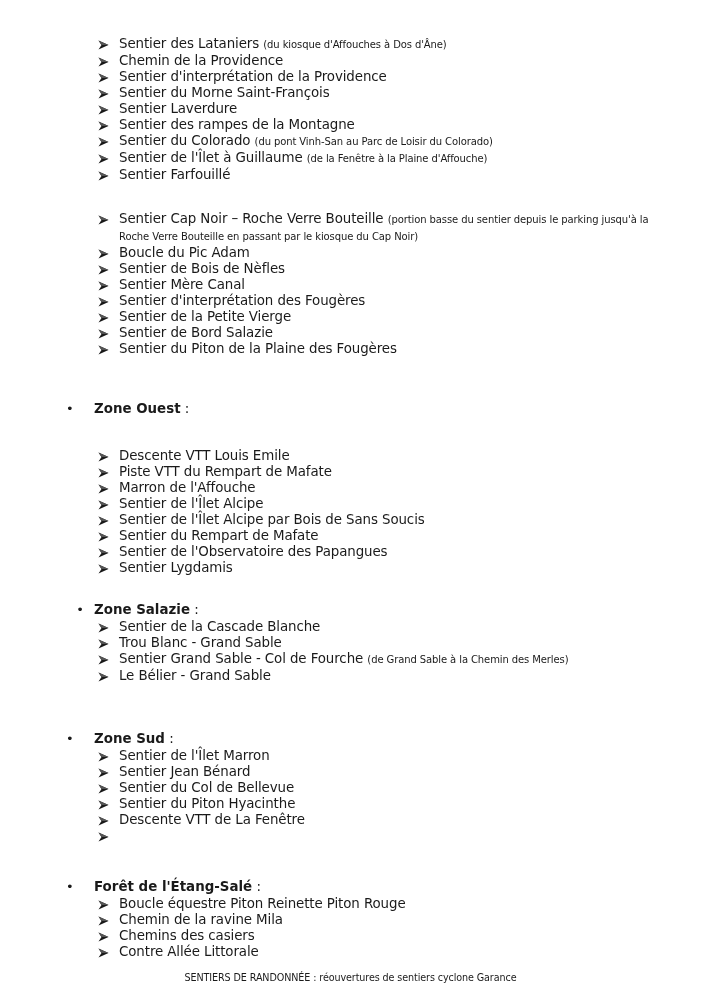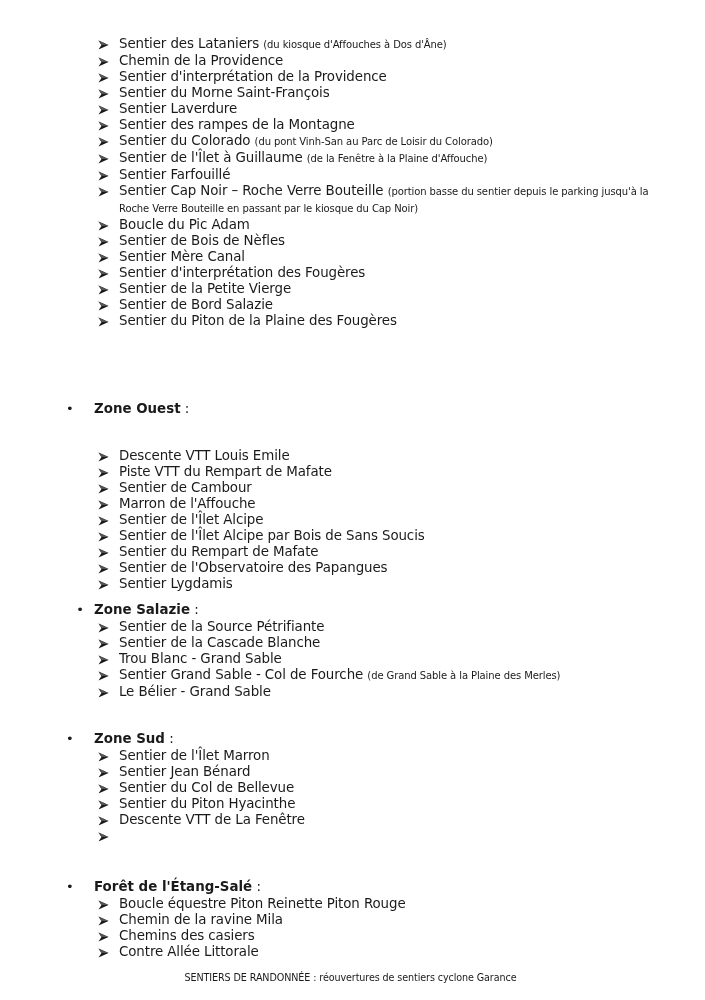--- a/index.html
+++ b/index.html
@@ -32,20 +32,21 @@
     .item {
       position: relative;
       padding-left: 21px;
       font-size: 13.4px;
       line-height: 16px;
       letter-spacing: -0.1px;
       white-space: nowrap;
     }
     .item.wrap {
       white-space: normal;
+      margin-top: 28px;
     }
     .arrow {
       position: absolute;
       left: 0;
       top: 0;
       width: 14px;
       height: 18px;
     }
     .arrow svg {
       display: block;
@@ -205,26 +206,20 @@
           <svg width="11" height="10" viewBox="0 0 11 10">
             <path d="M0.5 0.5 L10.5 5 L0.5 9.5 L3.5 5 Z" fill="#1a1a1a"></path>
             <path d="M0.5 0.5 L10.5 5 L3.5 5 Z" fill="#555"></path>
           </svg>
         </span><span>Piste VTT du Rempart de Mafate</span></li>
       <li class="item"><span class="arrow">
           <svg width="11" height="10" viewBox="0 0 11 10">
             <path d="M0.5 0.5 L10.5 5 L0.5 9.5 L3.5 5 Z" fill="#1a1a1a"></path>
             <path d="M0.5 0.5 L10.5 5 L3.5 5 Z" fill="#555"></path>
           </svg>
-        </span><span>Sentier de Cambour</span></li>
-      <li class="item"><span class="arrow">
-          <svg width="11" height="10" viewBox="0 0 11 10">
-            <path d="M0.5 0.5 L10.5 5 L0.5 9.5 L3.5 5 Z" fill="#1a1a1a"></path>
-            <path d="M0.5 0.5 L10.5 5 L3.5 5 Z" fill="#555"></path>
-          </svg>
         </span><span>Marron de l'Affouche</span></li>
       <li class="item"><span class="arrow">
           <svg width="11" height="10" viewBox="0 0 11 10">
             <path d="M0.5 0.5 L10.5 5 L0.5 9.5 L3.5 5 Z" fill="#1a1a1a"></path>
             <path d="M0.5 0.5 L10.5 5 L3.5 5 Z" fill="#555"></path>
           </svg>
         </span><span>Sentier de l'Îlet Alcipe</span></li>
       <li class="item"><span class="arrow">
           <svg width="11" height="10" viewBox="0 0 11 10">
             <path d="M0.5 0.5 L10.5 5 L0.5 9.5 L3.5 5 Z" fill="#1a1a1a"></path>
@@ -253,39 +248,33 @@
 
   <div class="zone" style="top:601px;text-align:center;">
     <span class="bullet">•</span><span class="title">Zone Salazie</span><span> :</span>
   </div>
   <ul class="list zone-list" style="top:619px;">
       <li class="item"><span class="arrow">
           <svg width="11" height="10" viewBox="0 0 11 10">
             <path d="M0.5 0.5 L10.5 5 L0.5 9.5 L3.5 5 Z" fill="#1a1a1a"></path>
             <path d="M0.5 0.5 L10.5 5 L3.5 5 Z" fill="#555"></path>
           </svg>
-        </span><span>Sentier de la Source Pétrifiante</span></li>
-      <li class="item"><span class="arrow">
-          <svg width="11" height="10" viewBox="0 0 11 10">
-            <path d="M0.5 0.5 L10.5 5 L0.5 9.5 L3.5 5 Z" fill="#1a1a1a"></path>
-            <path d="M0.5 0.5 L10.5 5 L3.5 5 Z" fill="#555"></path>
-          </svg>
         </span><span>Sentier de la Cascade Blanche</span></li>
       <li class="item"><span class="arrow">
           <svg width="11" height="10" viewBox="0 0 11 10">
             <path d="M0.5 0.5 L10.5 5 L0.5 9.5 L3.5 5 Z" fill="#1a1a1a"></path>
             <path d="M0.5 0.5 L10.5 5 L3.5 5 Z" fill="#555"></path>
           </svg>
         </span><span>Trou Blanc - Grand Sable</span></li>
       <li class="item"><span class="arrow">
           <svg width="11" height="10" viewBox="0 0 11 10">
             <path d="M0.5 0.5 L10.5 5 L0.5 9.5 L3.5 5 Z" fill="#1a1a1a"></path>
             <path d="M0.5 0.5 L10.5 5 L3.5 5 Z" fill="#555"></path>
           </svg>
-        </span><span>Sentier Grand Sable - Col de Fourche</span> <span class="note">(de Grand Sable à la Plaine des Merles)</span></li>
+        </span><span>Sentier Grand Sable - Col de Fourche</span> <span class="note">(de Grand Sable à la Chemin des Merles)</span></li>
       <li class="item"><span class="arrow">
           <svg width="11" height="10" viewBox="0 0 11 10">
             <path d="M0.5 0.5 L10.5 5 L0.5 9.5 L3.5 5 Z" fill="#1a1a1a"></path>
             <path d="M0.5 0.5 L10.5 5 L3.5 5 Z" fill="#555"></path>
           </svg>
         </span><span>Le Bélier - Grand Sable</span></li>
     </ul>
 
   <div class="zone" style="top:730px;">
     <span class="bullet">•</span><span class="title">Zone Sud</span><span> :</span>

